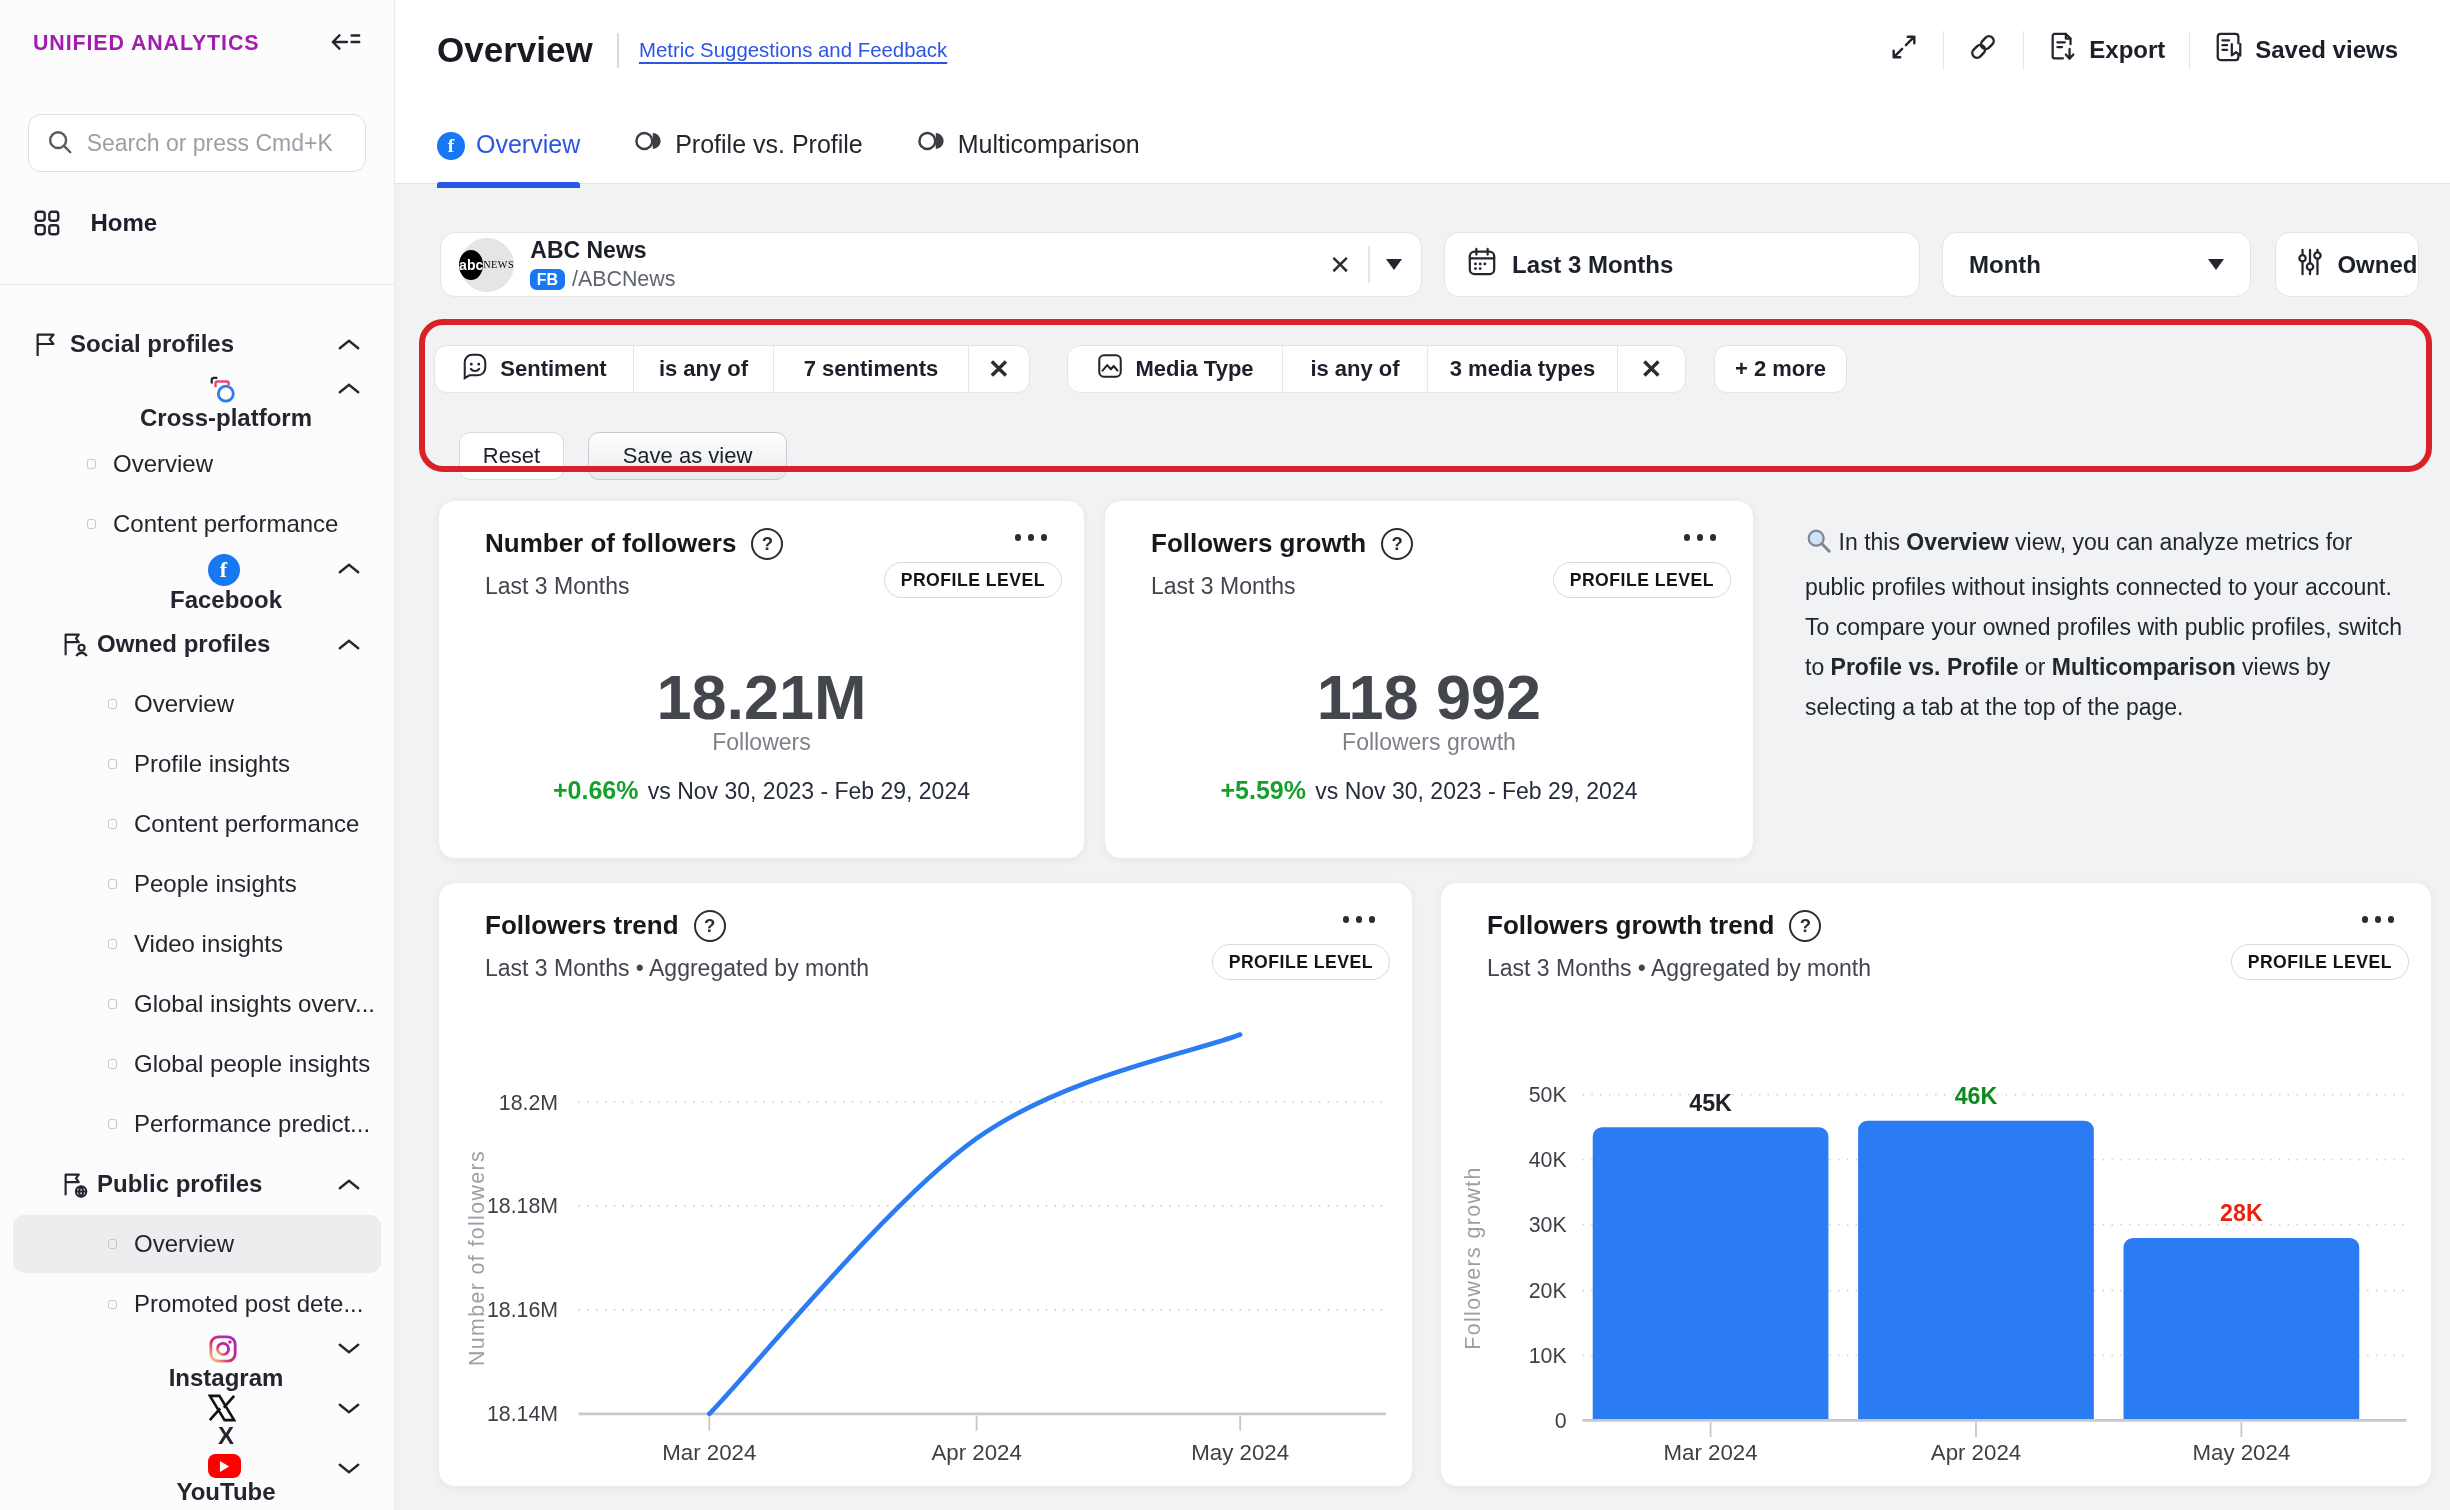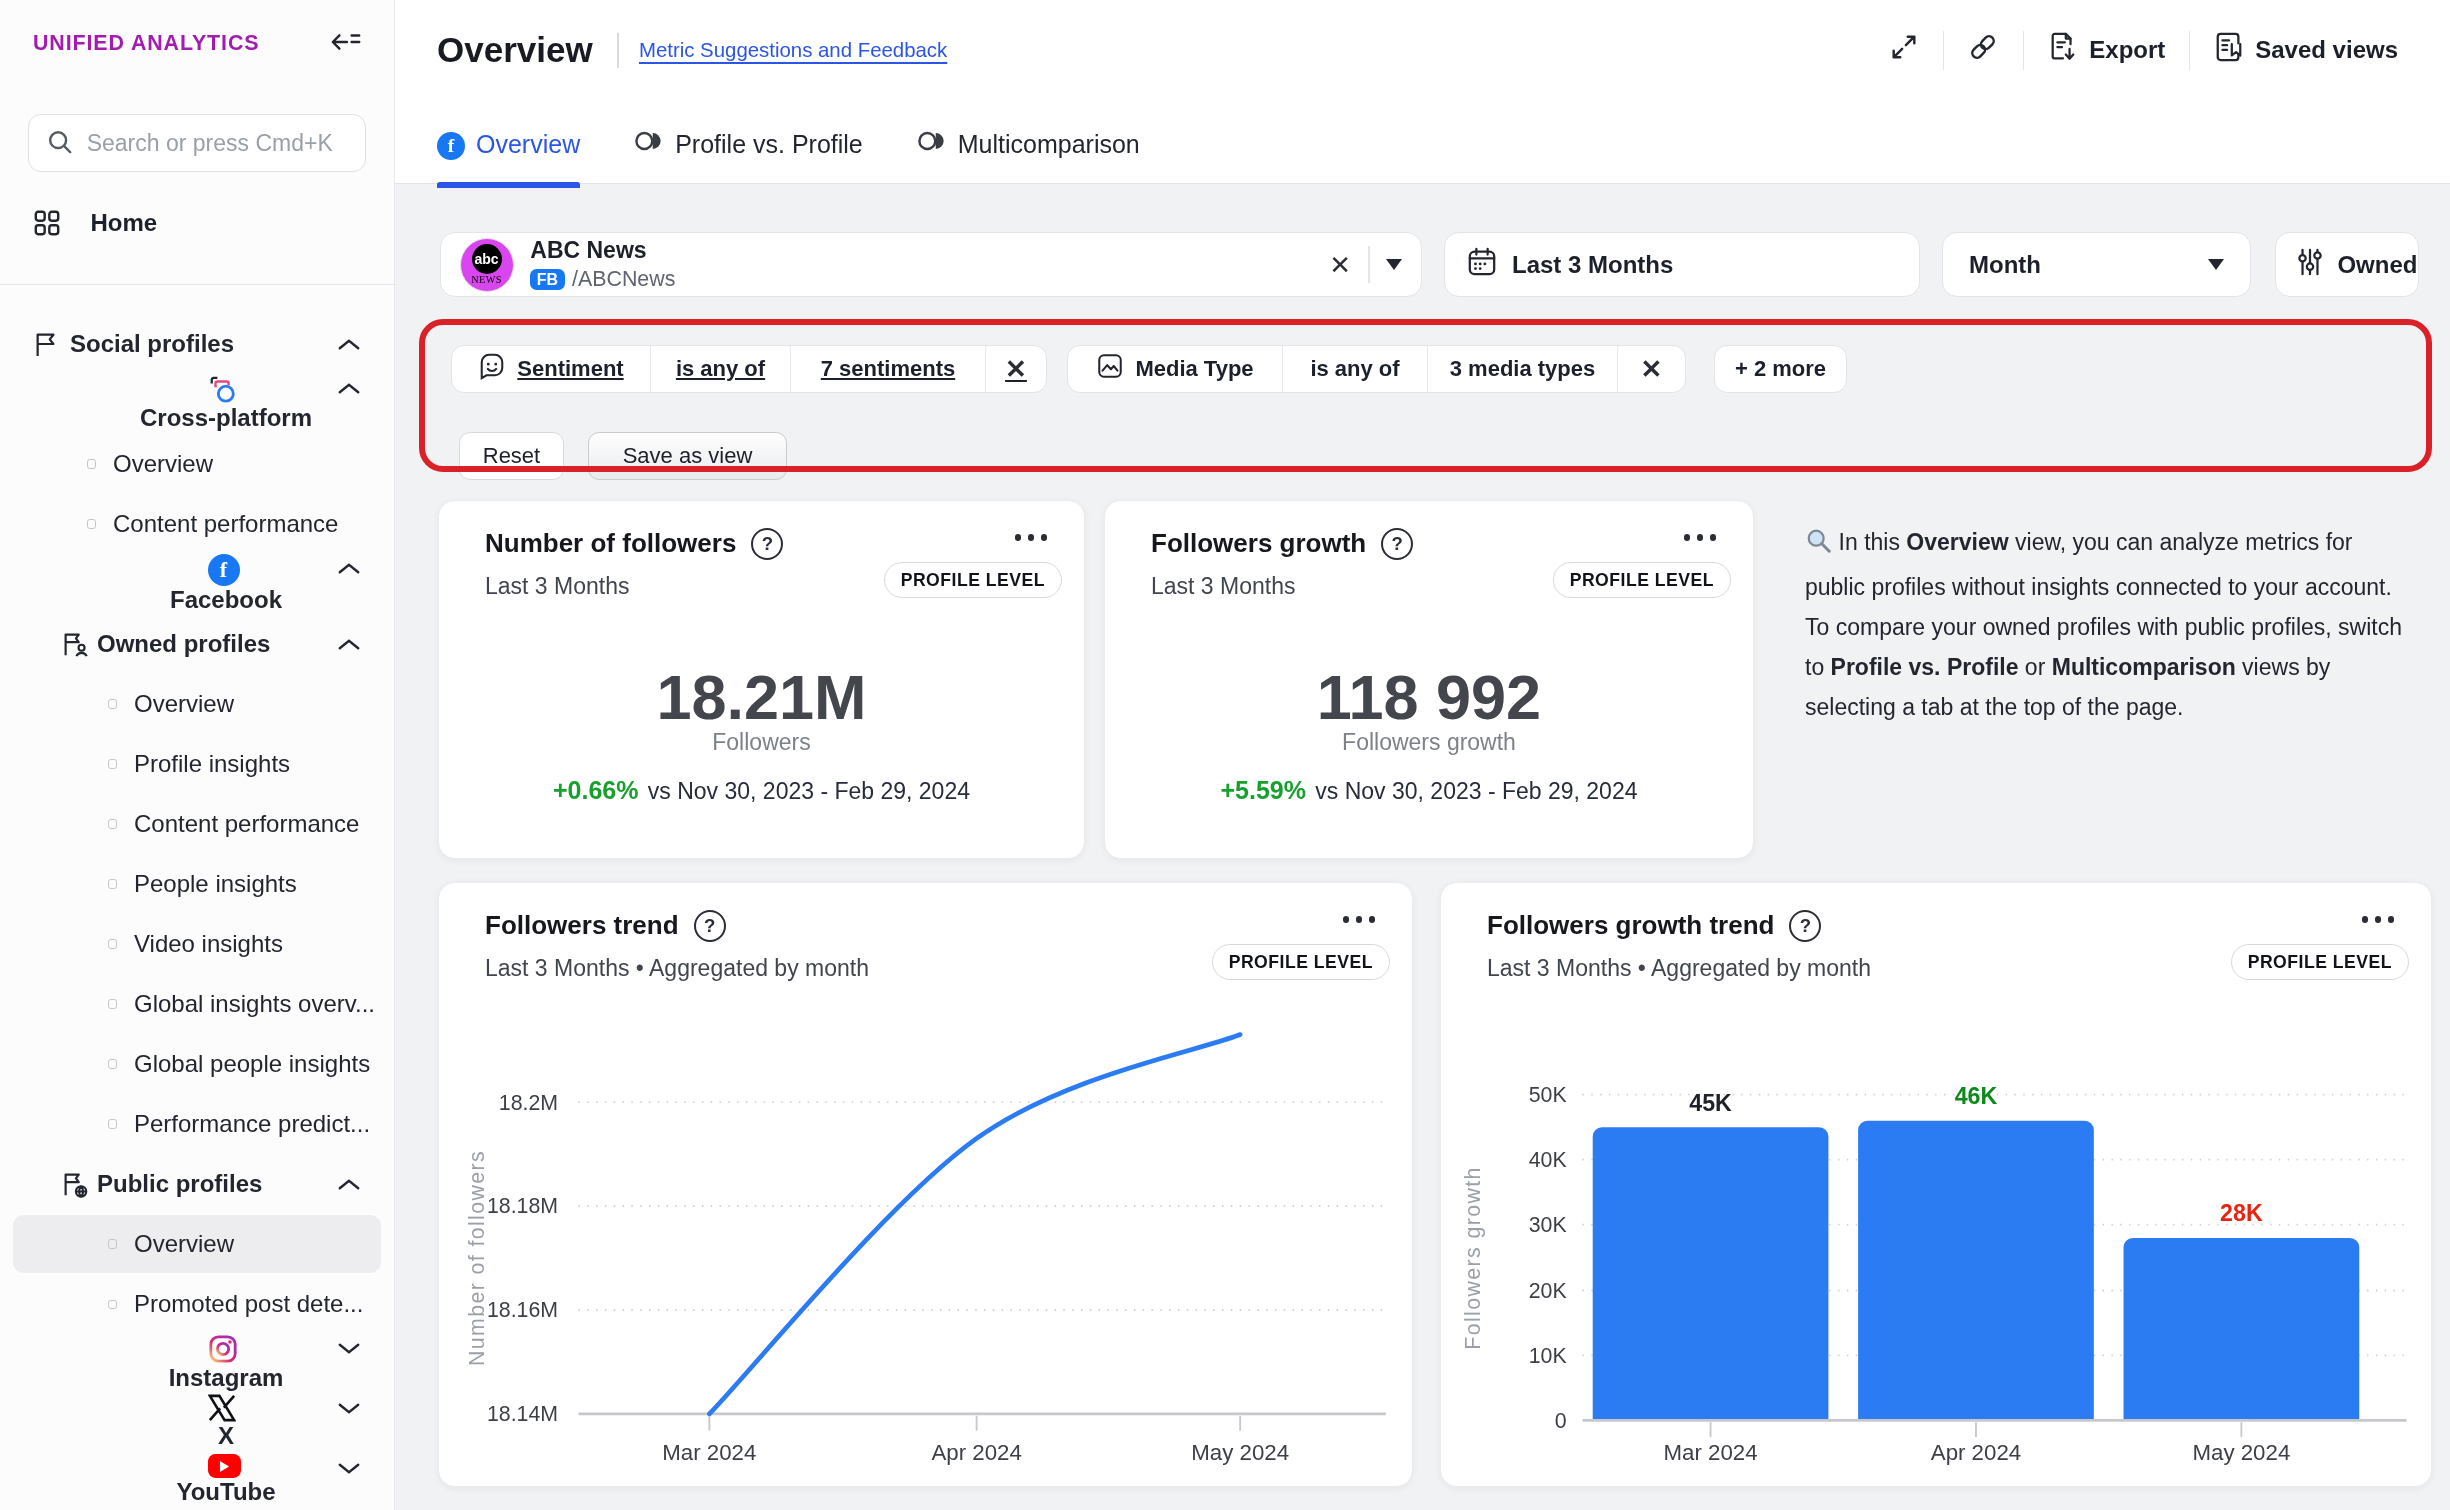--- a/index.html
+++ b/index.html
@@ -34,22 +34,22 @@
   .ind3 { padding-left:87px; } .ind4 { padding-left:108px; }
   .nav-row.sel.ind4 { padding-left:95px; }
   .nico { display:inline-flex; width:37px; align-items:center; }
   .bullet { width:9.3px; height:9.3px; border:1.9px solid #c3c6cb; border-radius:2.8px;
             display:inline-block; margin-right:16.7px; flex:none; }
   .fb-circle { width:32px; height:32px; border-radius:50%; background:#1877f2; color:#fff;
                display:inline-flex; align-items:center; justify-content:center;
                font-weight:700; font-size:22px; font-family:"Liberation Serif", serif; }
   .yt-badge { width:33px; height:24px; background:#ff0000; border-radius:7.4px;
               display:inline-flex; align-items:center; justify-content:center; }
-  .avatar-abc { width:54px; height:54px; border-radius:50%; background:#d946ef; border:0.9px solid #e3e4e7;
-                display:flex; flex-direction:column; align-items:center; justify-content:center; }
+  .avatar-abc { width:54px; height:54px; border-radius:50%; background:#e5e5e5; border:0.9px solid #e3e4e7;
+                display:flex; flex-direction:row; align-items:center; justify-content:center; }
   .abc-disc { width:30px; height:30px; border-radius:50%; background:#000; color:#fff;
               font-size:14px; font-weight:700; display:flex; align-items:center; justify-content:center; }
   .abc-news { font-family:"Liberation Serif", serif; font-size:10.2px; color:#000; margin-top:0.9px; letter-spacing:0.5px; }
 
   
   .main { position:absolute; left:395px; top:0; right:0; bottom:0; }
   .topband { position:absolute; left:0; right:0; top:0; height:184px; background:#fff;
              border-bottom:0.9px solid #e2e3e6; }
   .topbar { position:absolute; left:0; right:0; top:0; height:100px; display:flex; align-items:center; }
   .page-title { font-size:35px; font-weight:700; margin-left:42px; color:#181b22; }
@@ -471,21 +471,21 @@
           <circle cx="7" cy="12" r="3.4" fill="#fff"></circle>
             <circle cx="15" cy="21" r="3.4" fill="#fff"></circle>
             <circle cx="23" cy="9" r="3.4" fill="#fff"></circle>
         </svg>
       </span>
       <span>Owned</span>
     </div>
 
     <div class="annotation"></div>
 
-    <div class="chip-group" style="left:56px;text-decoration:underline;">
+    <div class="chip-group" style="left:39px;">
       <span class="chip-seg" style="width:199px;">
         <span>
           <svg width="28" height="28" viewBox="0 0 30 30" fill="none" stroke="#23262e" stroke-width="2.2">
             <path d="M4 11 a8 8 0 0 1 8-8 h6 a8 8 0 0 1 8 8 v6 a8 8 0 0 1-8 8 h-9 l-5 3 z"></path>
             <path d="M11 13 h.1 M19 13 h.1" stroke-width="3" stroke-linecap="round"></path>
             <path d="M10.5 18 a5.5 5.5 0 0 0 9 0" stroke-linecap="round"></path>
           </svg>
         </span>
         <span>Sentiment</span>
       </span>

